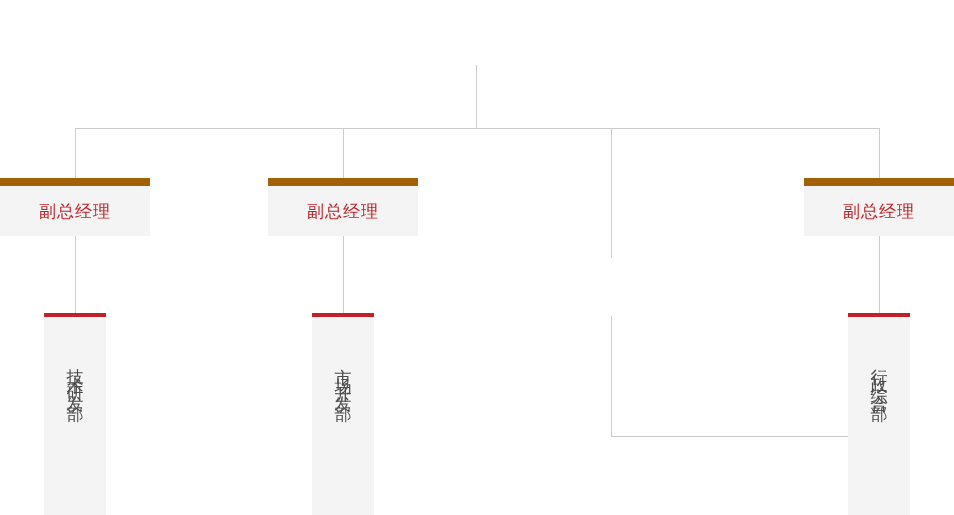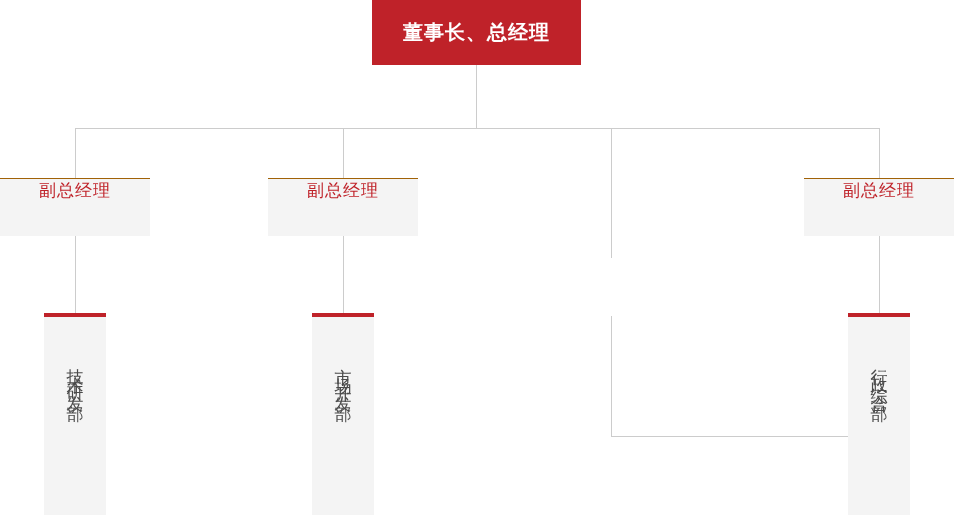--- a/index.html
+++ b/index.html
@@ -41,24 +41,24 @@
     font-size: 20px;
     font-weight: bold;
     letter-spacing: 1px;
     box-sizing: border-box;
   }
 
   
   .node-mgr {
     position: absolute;
     background: #f4f4f4;
-    border-top: 1px solid #a16207;
+    border-top: 8px solid #a16207;
     color: #bf2229;
     display: flex;
-    align-items: flex-start;
+    align-items: center;
     justify-content: center;
     font-size: 17px;
     letter-spacing: 1px;
     box-sizing: border-box;
   }
 
   
   .node-dept {
     position: absolute;
     background: #f4f4f4;
@@ -75,23 +75,20 @@
     letter-spacing: 9px;
     line-height: 1;
     margin-top: 38px;
   }
 </style>
 </head>
 <body>
 
 <div id="org-chart">
 
-  <div class="node-root" style="left:372px; top:0px; width:209px; height:65px;">
-    <span>董事长、总经理</span>
-  </div>
 
   <div class="line-v" style="left:476px; top:65px; height:63px;"></div>
 
   <div class="line-h" style="left:75px; top:128px; width:805px;"></div>
 
   <div class="line-v" style="left:75px; top:128px; height:50px;"></div>
   <div class="line-v" style="left:343px; top:128px; height:50px;"></div>
   <div class="line-v" style="left:611px; top:128px; height:130px;"></div>
   <div class="line-v" style="left:879px; top:128px; height:50px;"></div>
 

